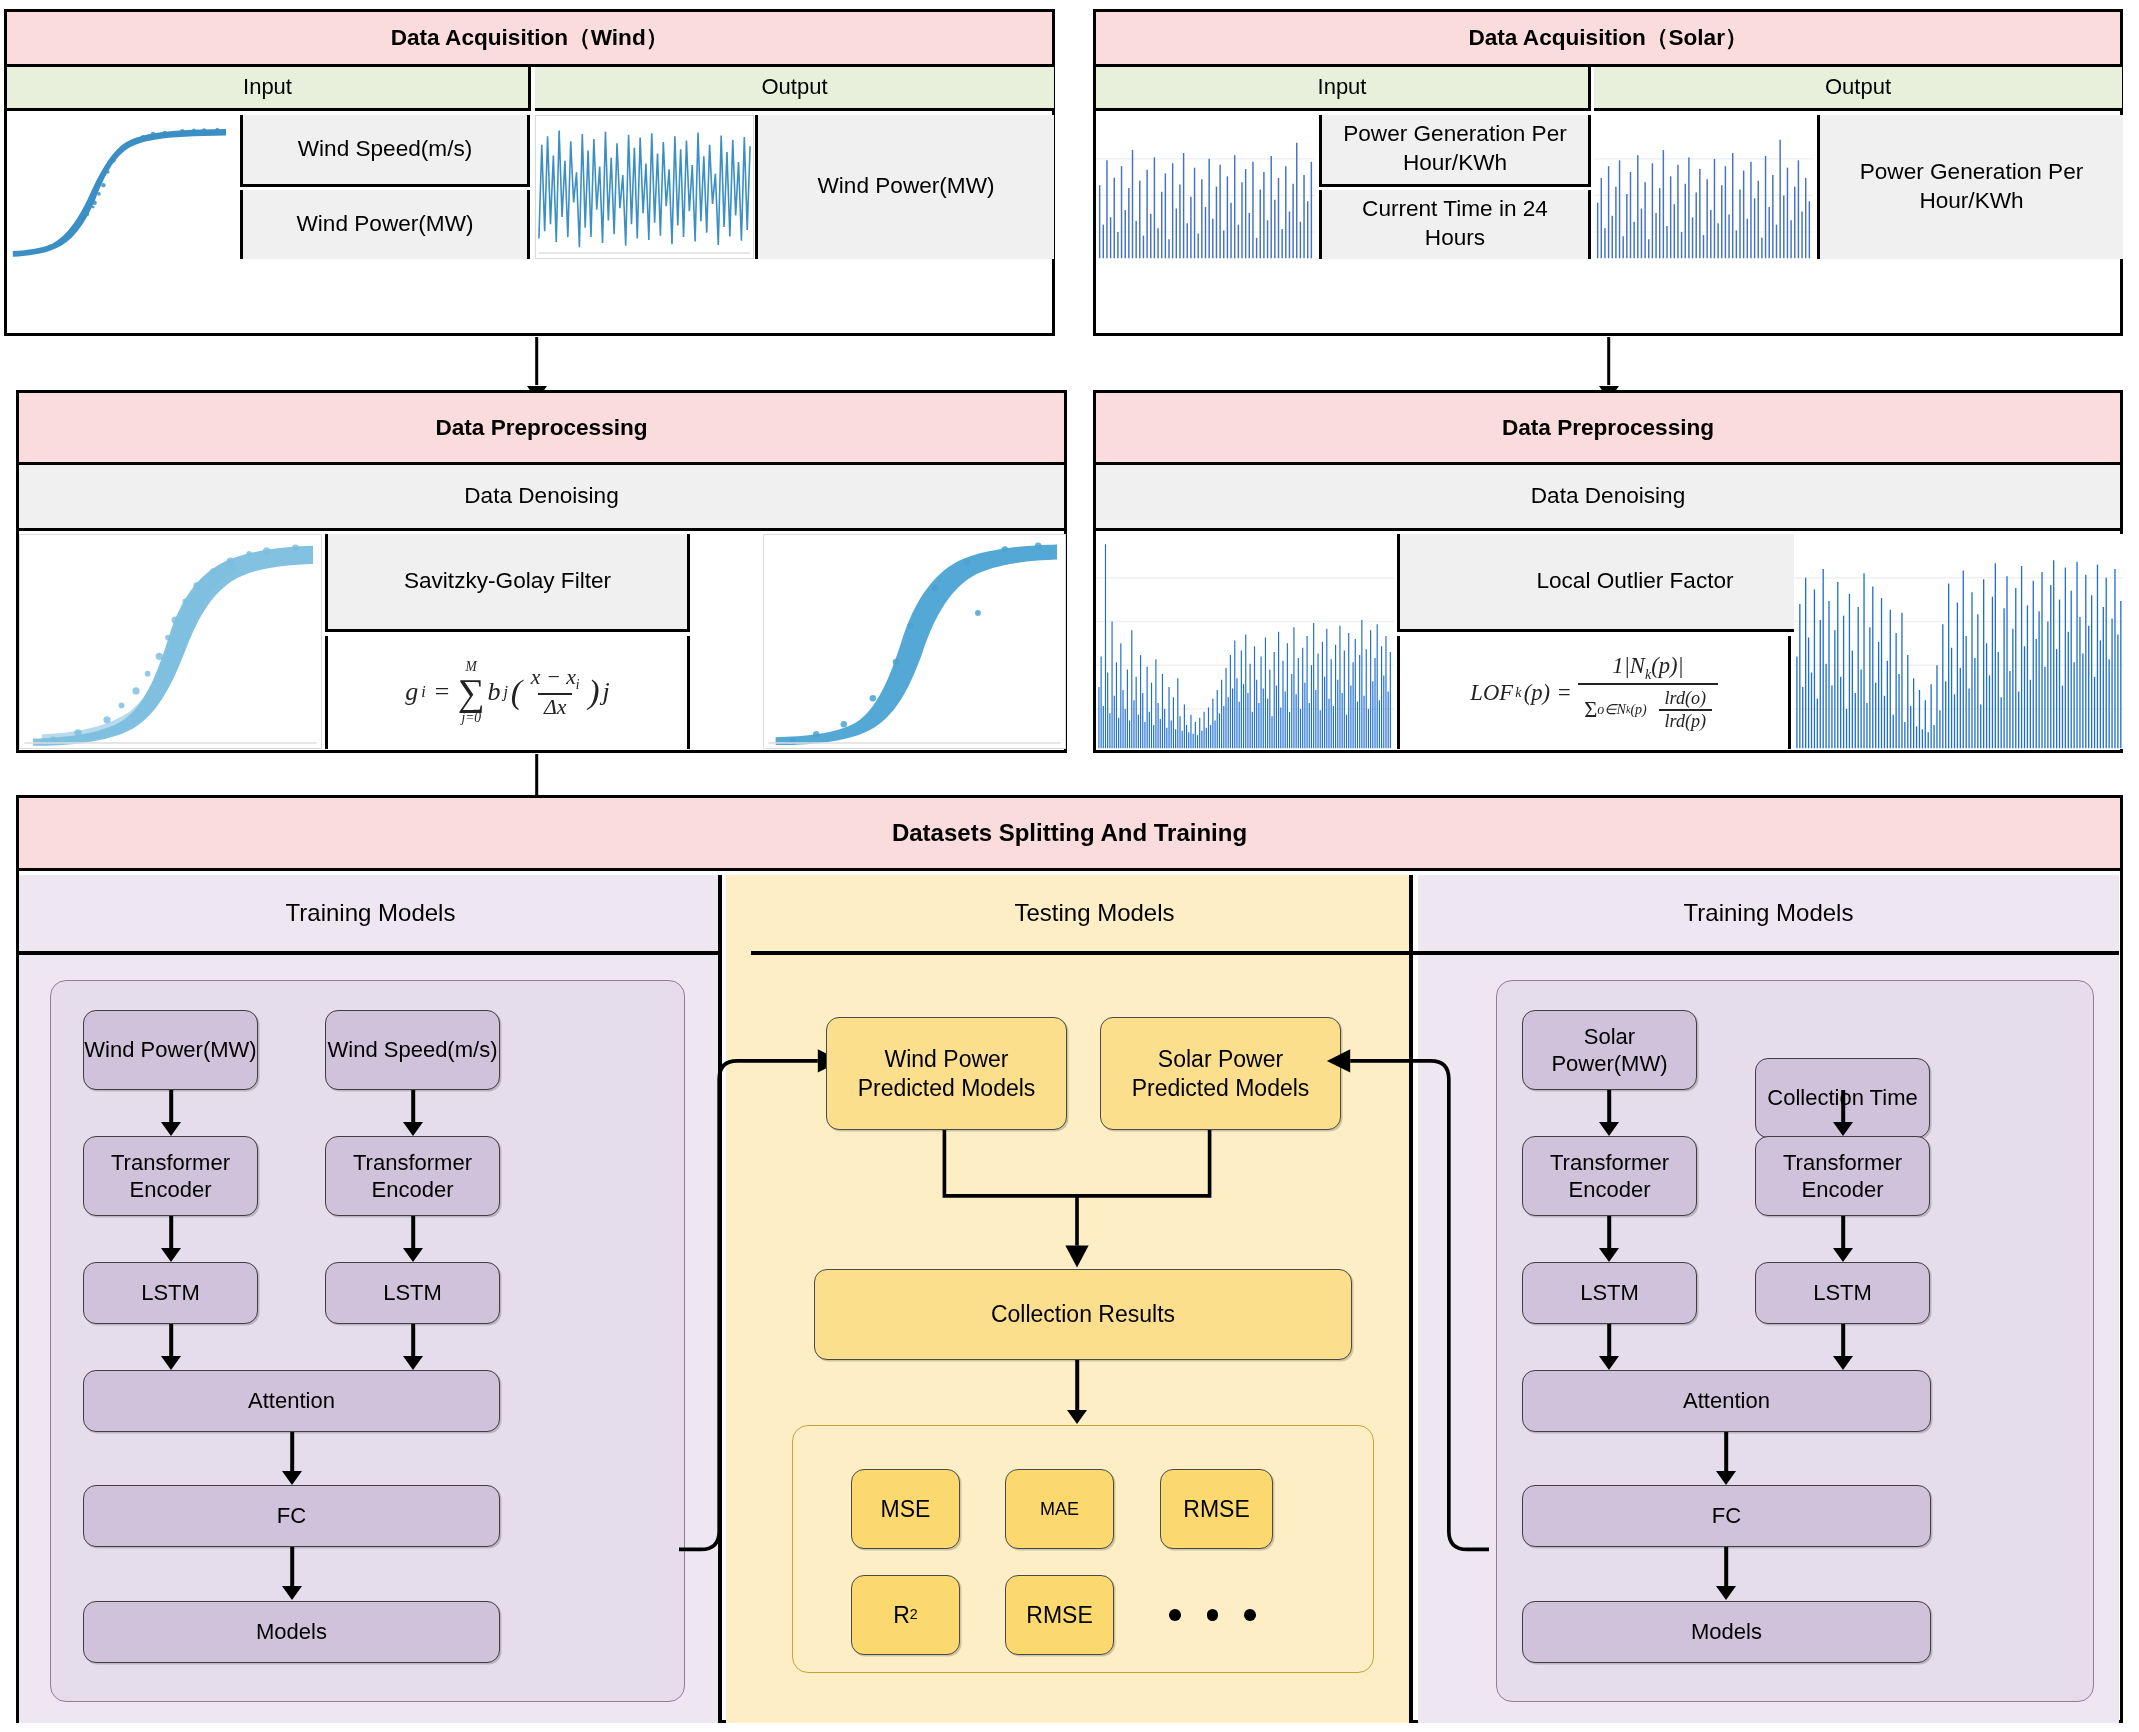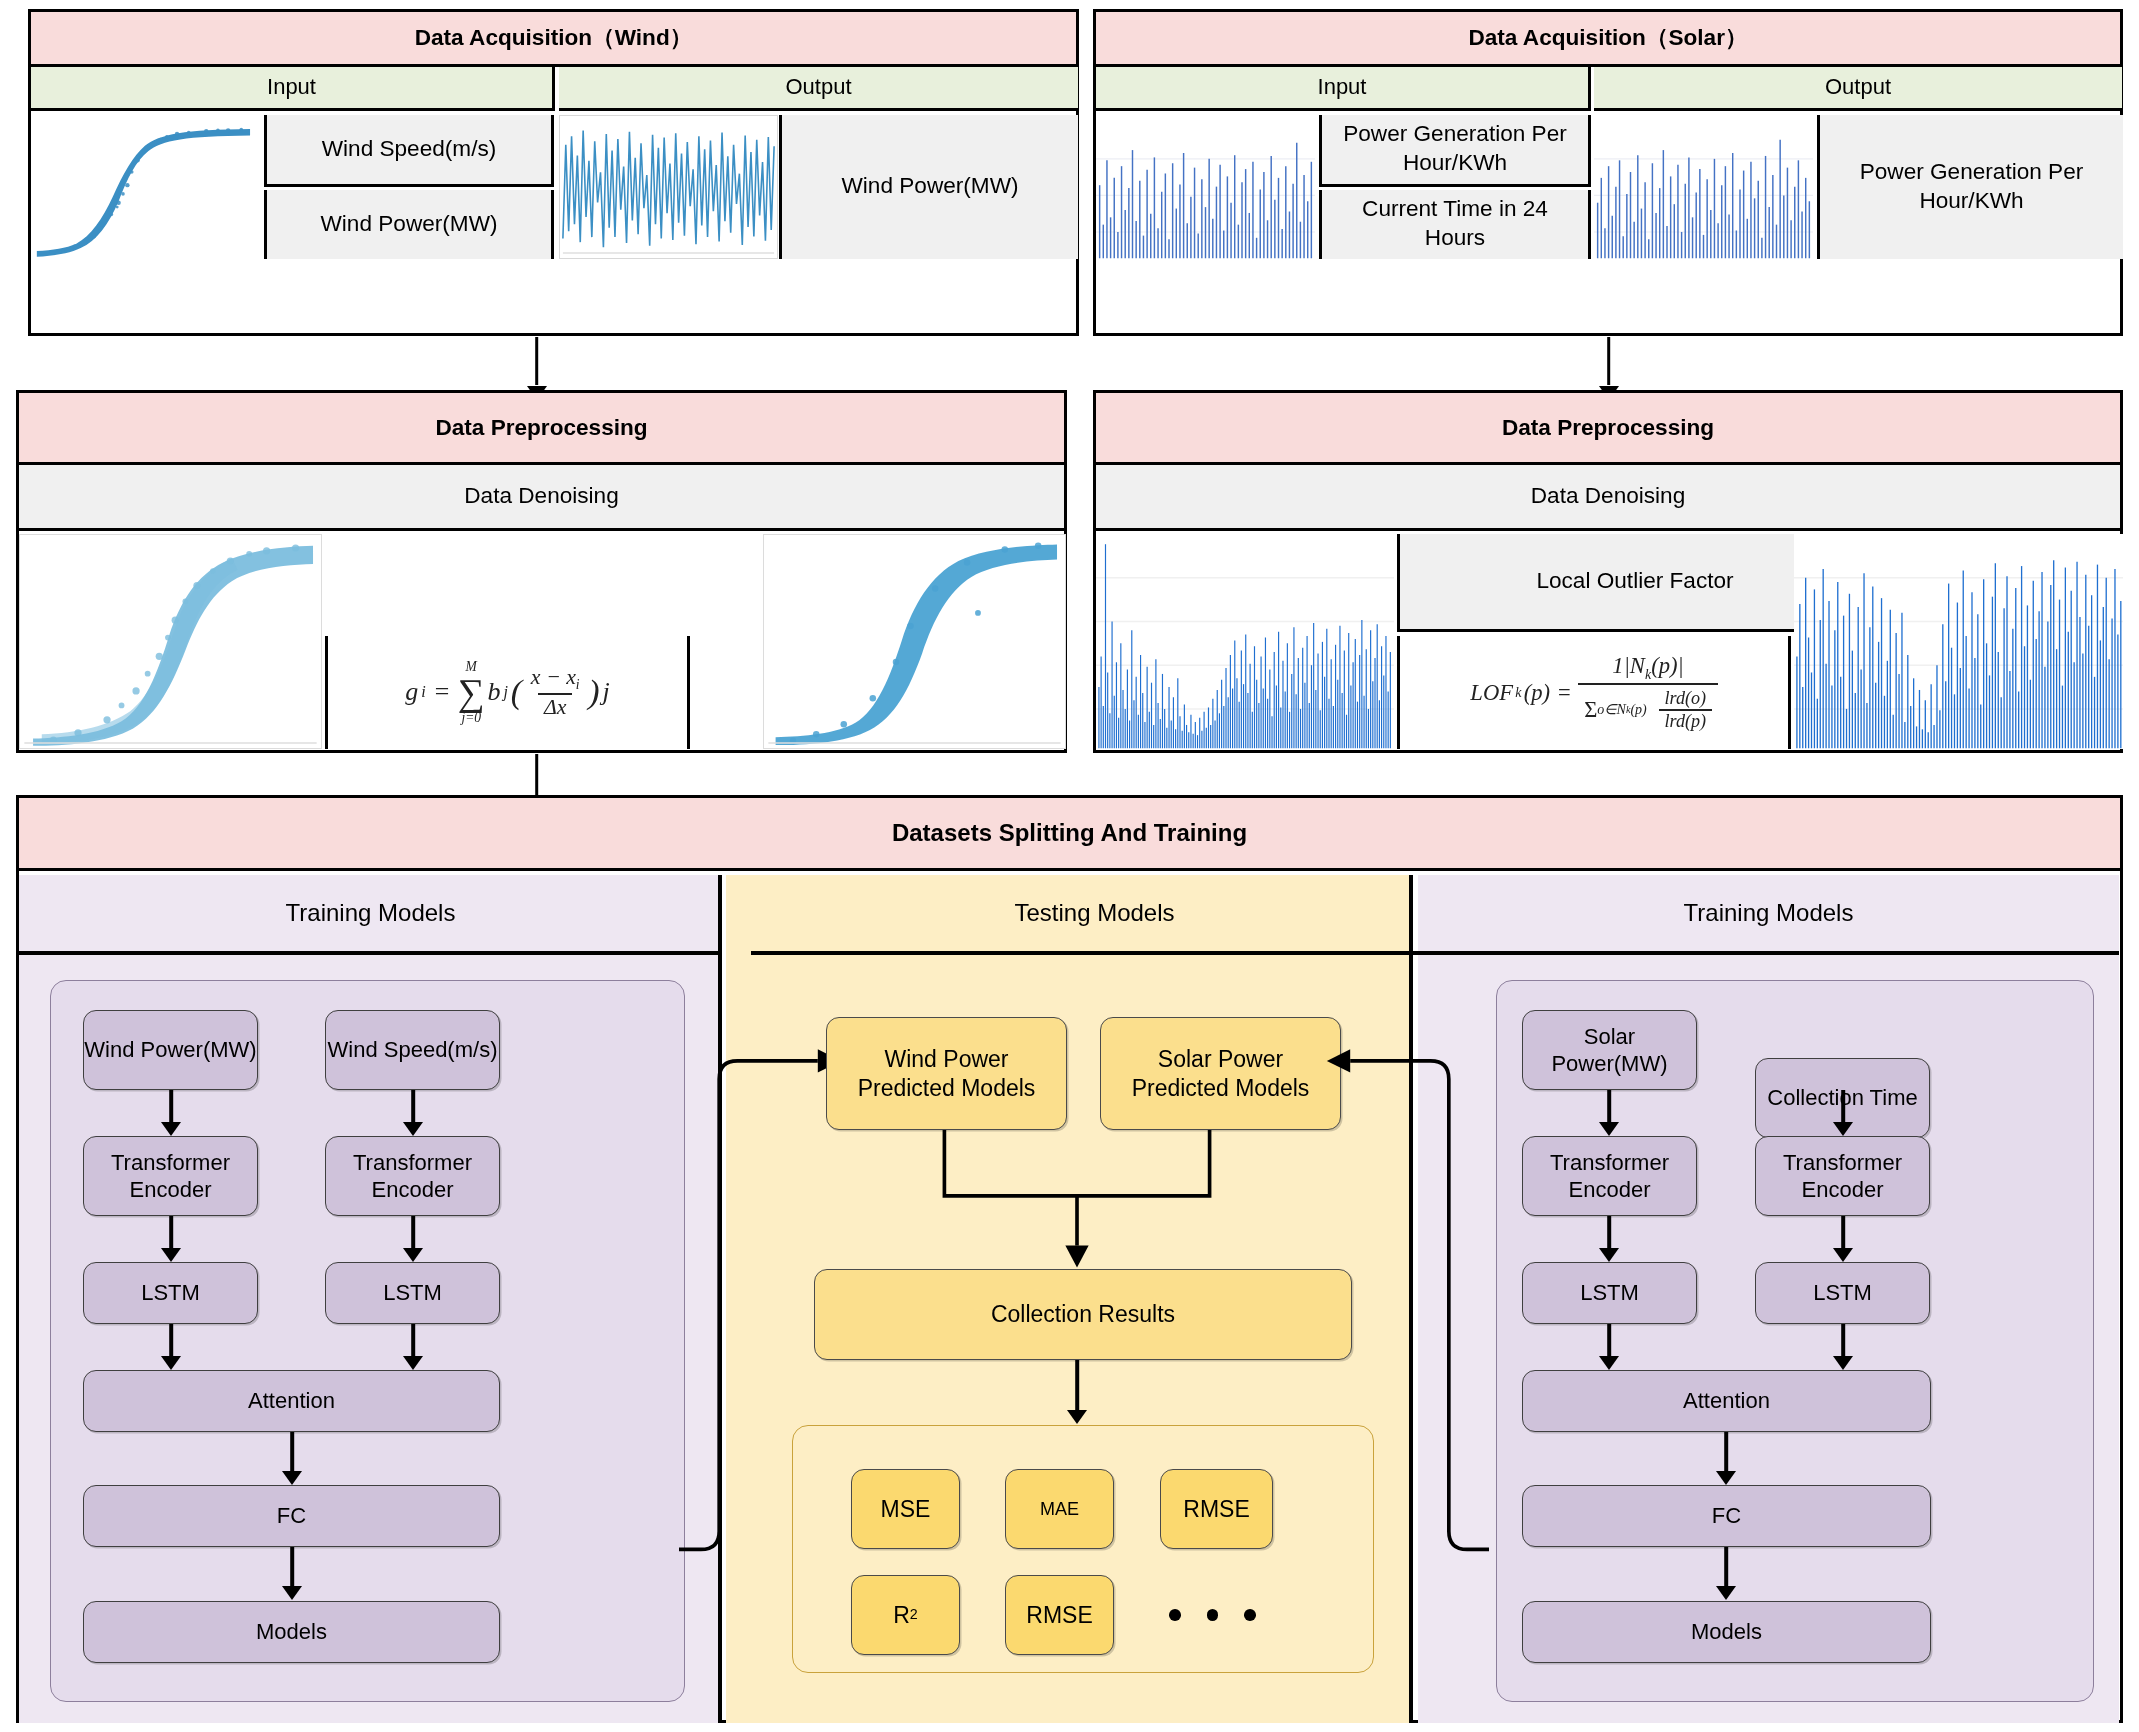--- a/index.html
+++ b/index.html
@@ -88,21 +88,21 @@
   .frac > .num { padding:0 5.8px; }
   .frac > .den { padding:0 5.8px; border-top:2.2px solid #222; }
   .sup { font-size:0.62em; vertical-align:super; }
   .sub { font-size:0.62em; vertical-align:sub; }
 </style>
 </head>
 <body>
 
 <div class="stage">
 
-  <div class="blk" style="left:28px; top:8.8px; width:1051px; height:327px;">
+  <div class="blk" style="left:4px; top:8.8px; width:1051px; height:327px;">
     <div class="hdr-pink" style="position:absolute; left:0; top:0; width:100%; height:55px; font-size:22.6px;">Data Acquisition（Wind）</div>
 
     <div class="hdr-green" style="position:absolute; left:0; top:55px; width:524px; height:44px; font-size:22px; border-right:3.6px solid #000; border-bottom:3.6px solid #000;">Input</div>
     <div class="hdr-green" style="position:absolute; left:528px; top:55px; width:519px; height:44px; font-size:22px; border-bottom:3.6px solid #000;">Output</div>
 
     <div class="plot" style="left:0px; top:103px; width:230px; height:144px;">
       <svg viewBox="0 0 315 197" preserveAspectRatio="none">
         <rect x="0" y="0" width="315" height="197" fill="#fff"></rect>
         <g fill="#3b8fc4">
           <path d="M8 186 C 30 185, 48 182, 62 176 C 82 166, 98 142, 112 112 C 126 80, 140 56, 156 42 C 176 26, 210 20, 300 19 L300 28 C 212 29, 180 34, 160 50 C 144 63, 132 86, 120 118 C 106 150, 90 172, 68 182 C 52 190, 28 193, 8 194 Z"></path>
@@ -338,20 +338,21 @@
             <circle cx="176" cy="192" r="4"></circle>
           <circle cx="204" cy="142" r="4"></circle>
             <circle cx="228" cy="92" r="4"></circle>
           <circle cx="266" cy="50" r="4"></circle>
             <circle cx="316" cy="26" r="4"></circle>
         </g>
         <line x1="6" y1="288" x2="409" y2="288" stroke="#dedede" stroke-width="2"></line>
       </svg>
     </div>
 
+    <div class="cell-grey" style="position:absolute; left:306px; top:141px; width:365px; height:98px; font-size:22.6px; border-left:3.6px solid #000; border-right:3.6px solid #000; border-bottom:3.6px solid #000;">Savitzky-Golay Filter</div>
 
     <div class="cell-white" style="position:absolute; left:306px; top:243px; width:365px; height:113px; border-left:3.6px solid #000; border-right:3.6px solid #000;">
       <span class="formula" style="font-size:26px; display:inline-flex; align-items:center; gap:2.9px;">
         <span>g</span>
           <span class="sub">i</span>
         <span style="margin:0 4.4px;">=</span>
         <span style="display:inline-flex; flex-direction:column; align-items:center; line-height:1;">
           <span style="font-size:0.52em;">M</span>
           <span style="font-size:1.45em; font-style:normal;">∑</span>
           <span style="font-size:0.52em;">j=0</span>

